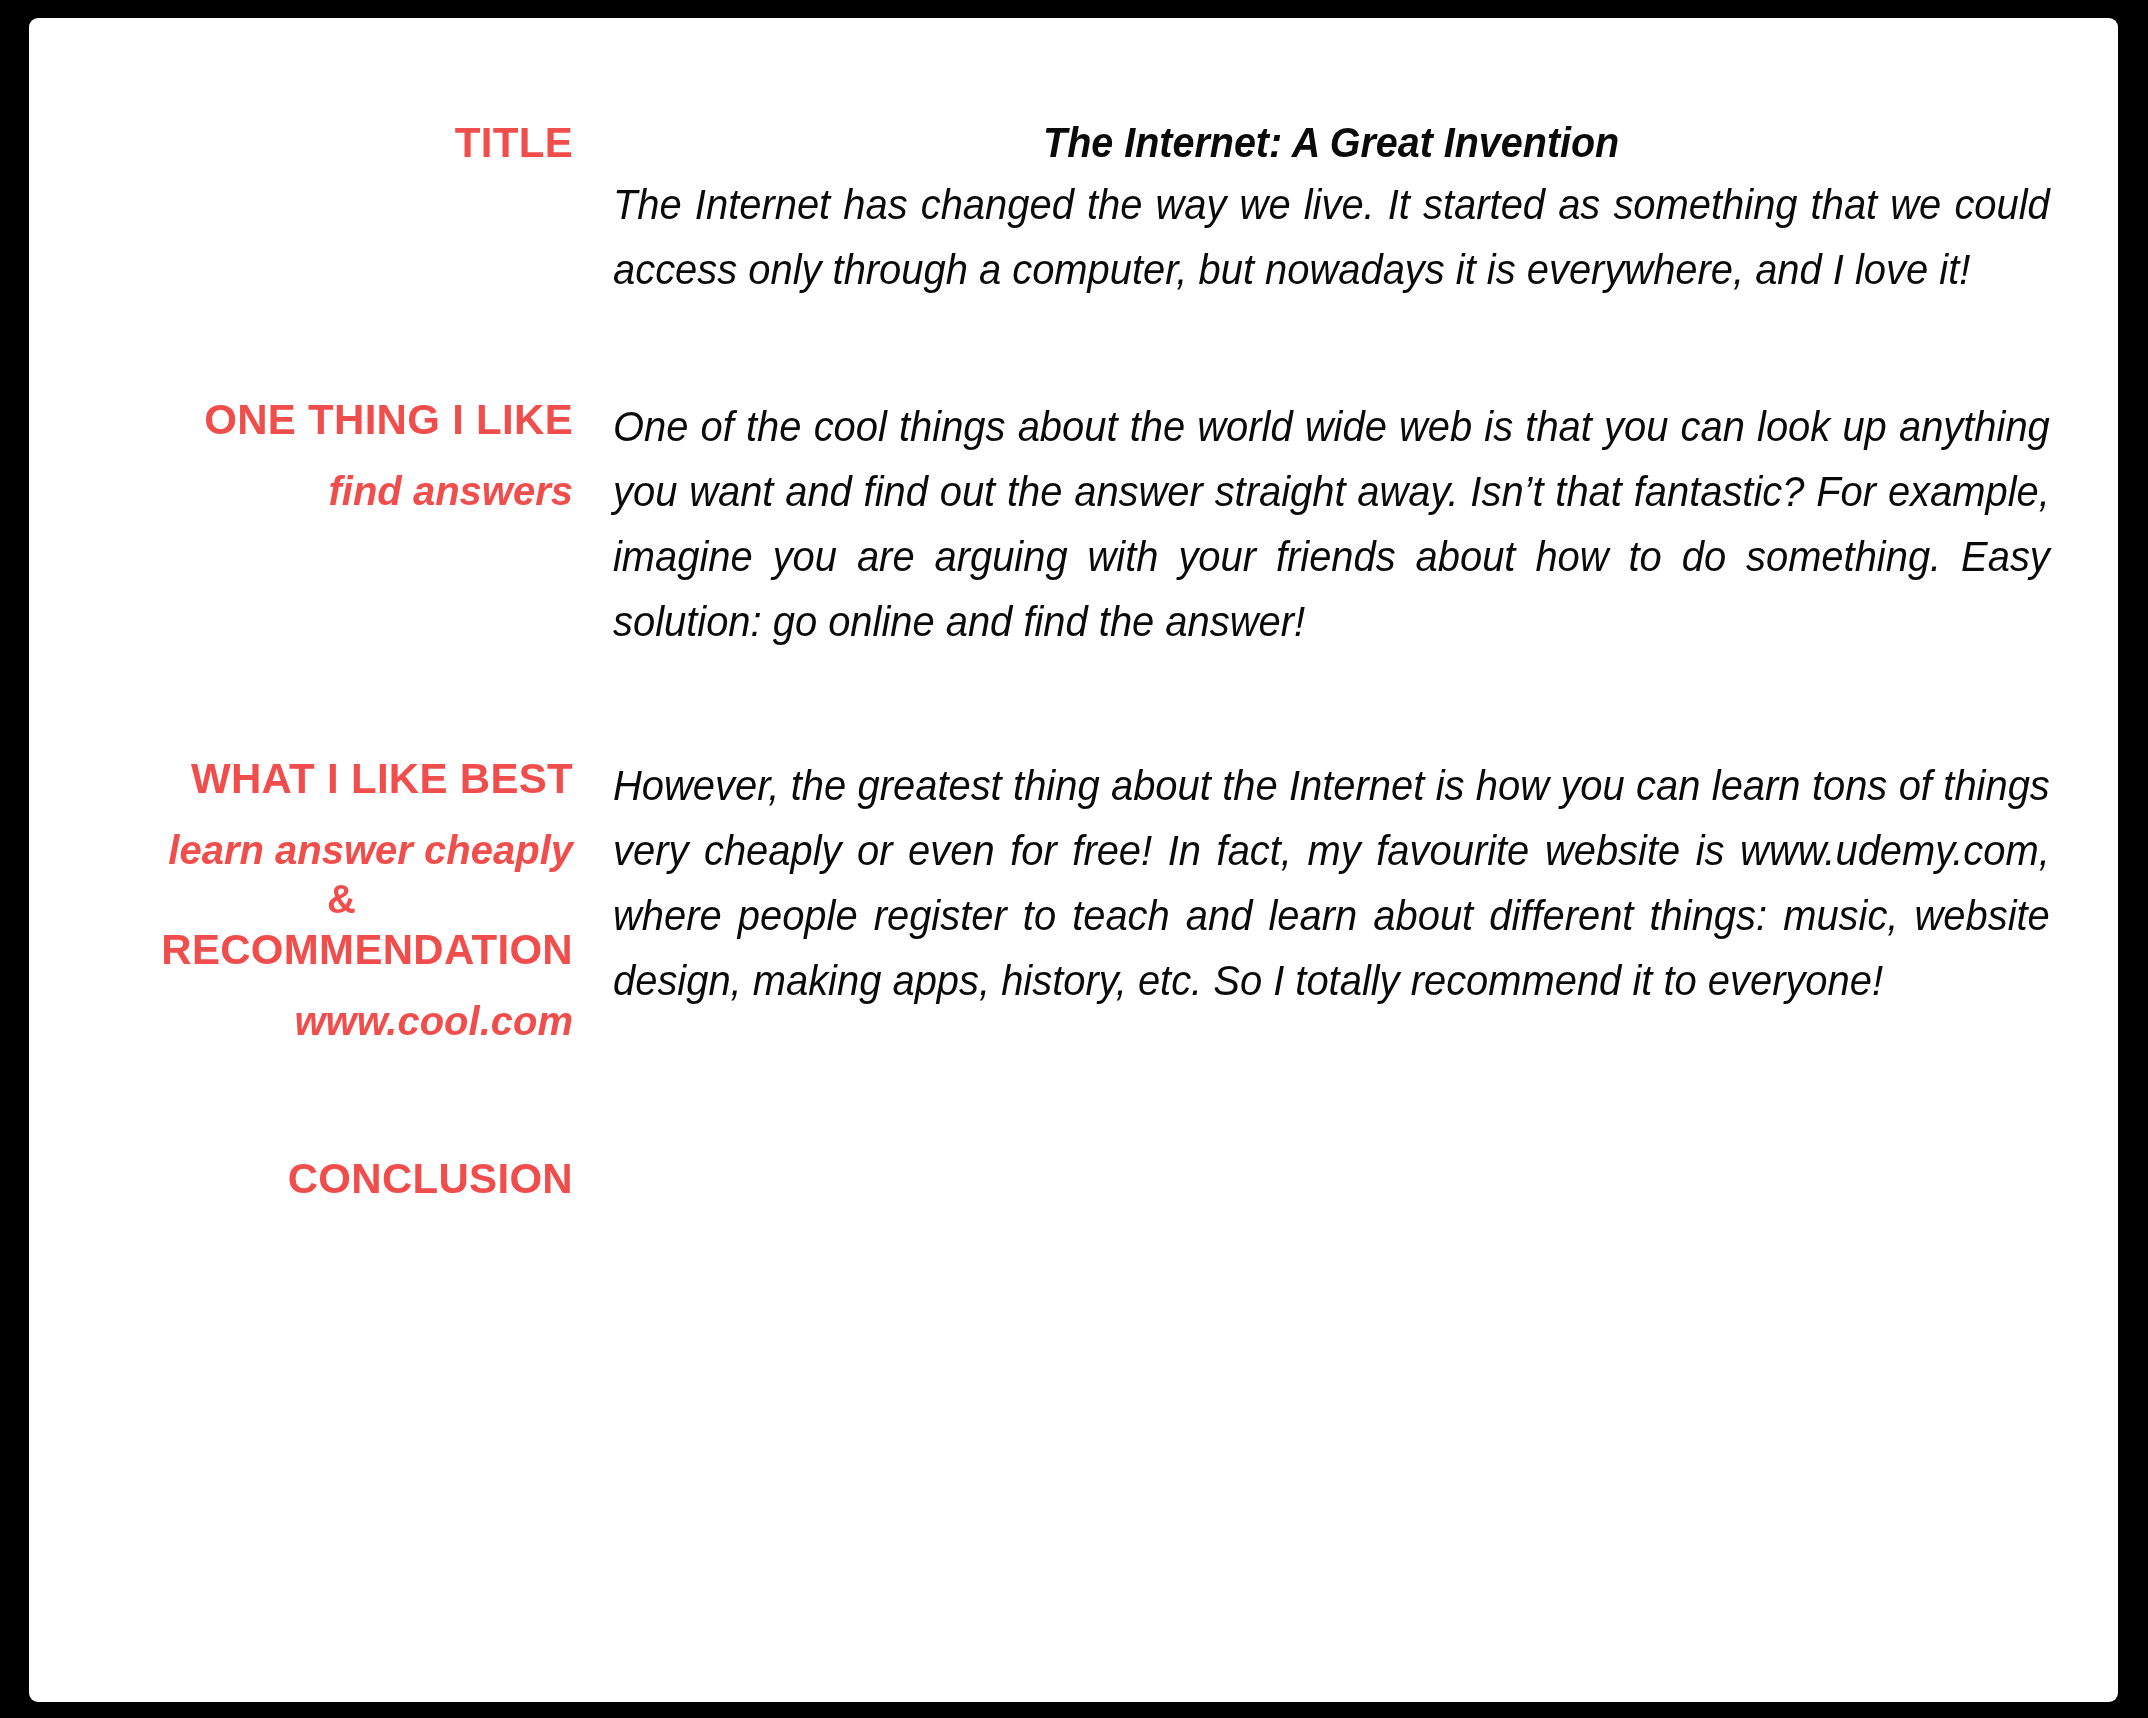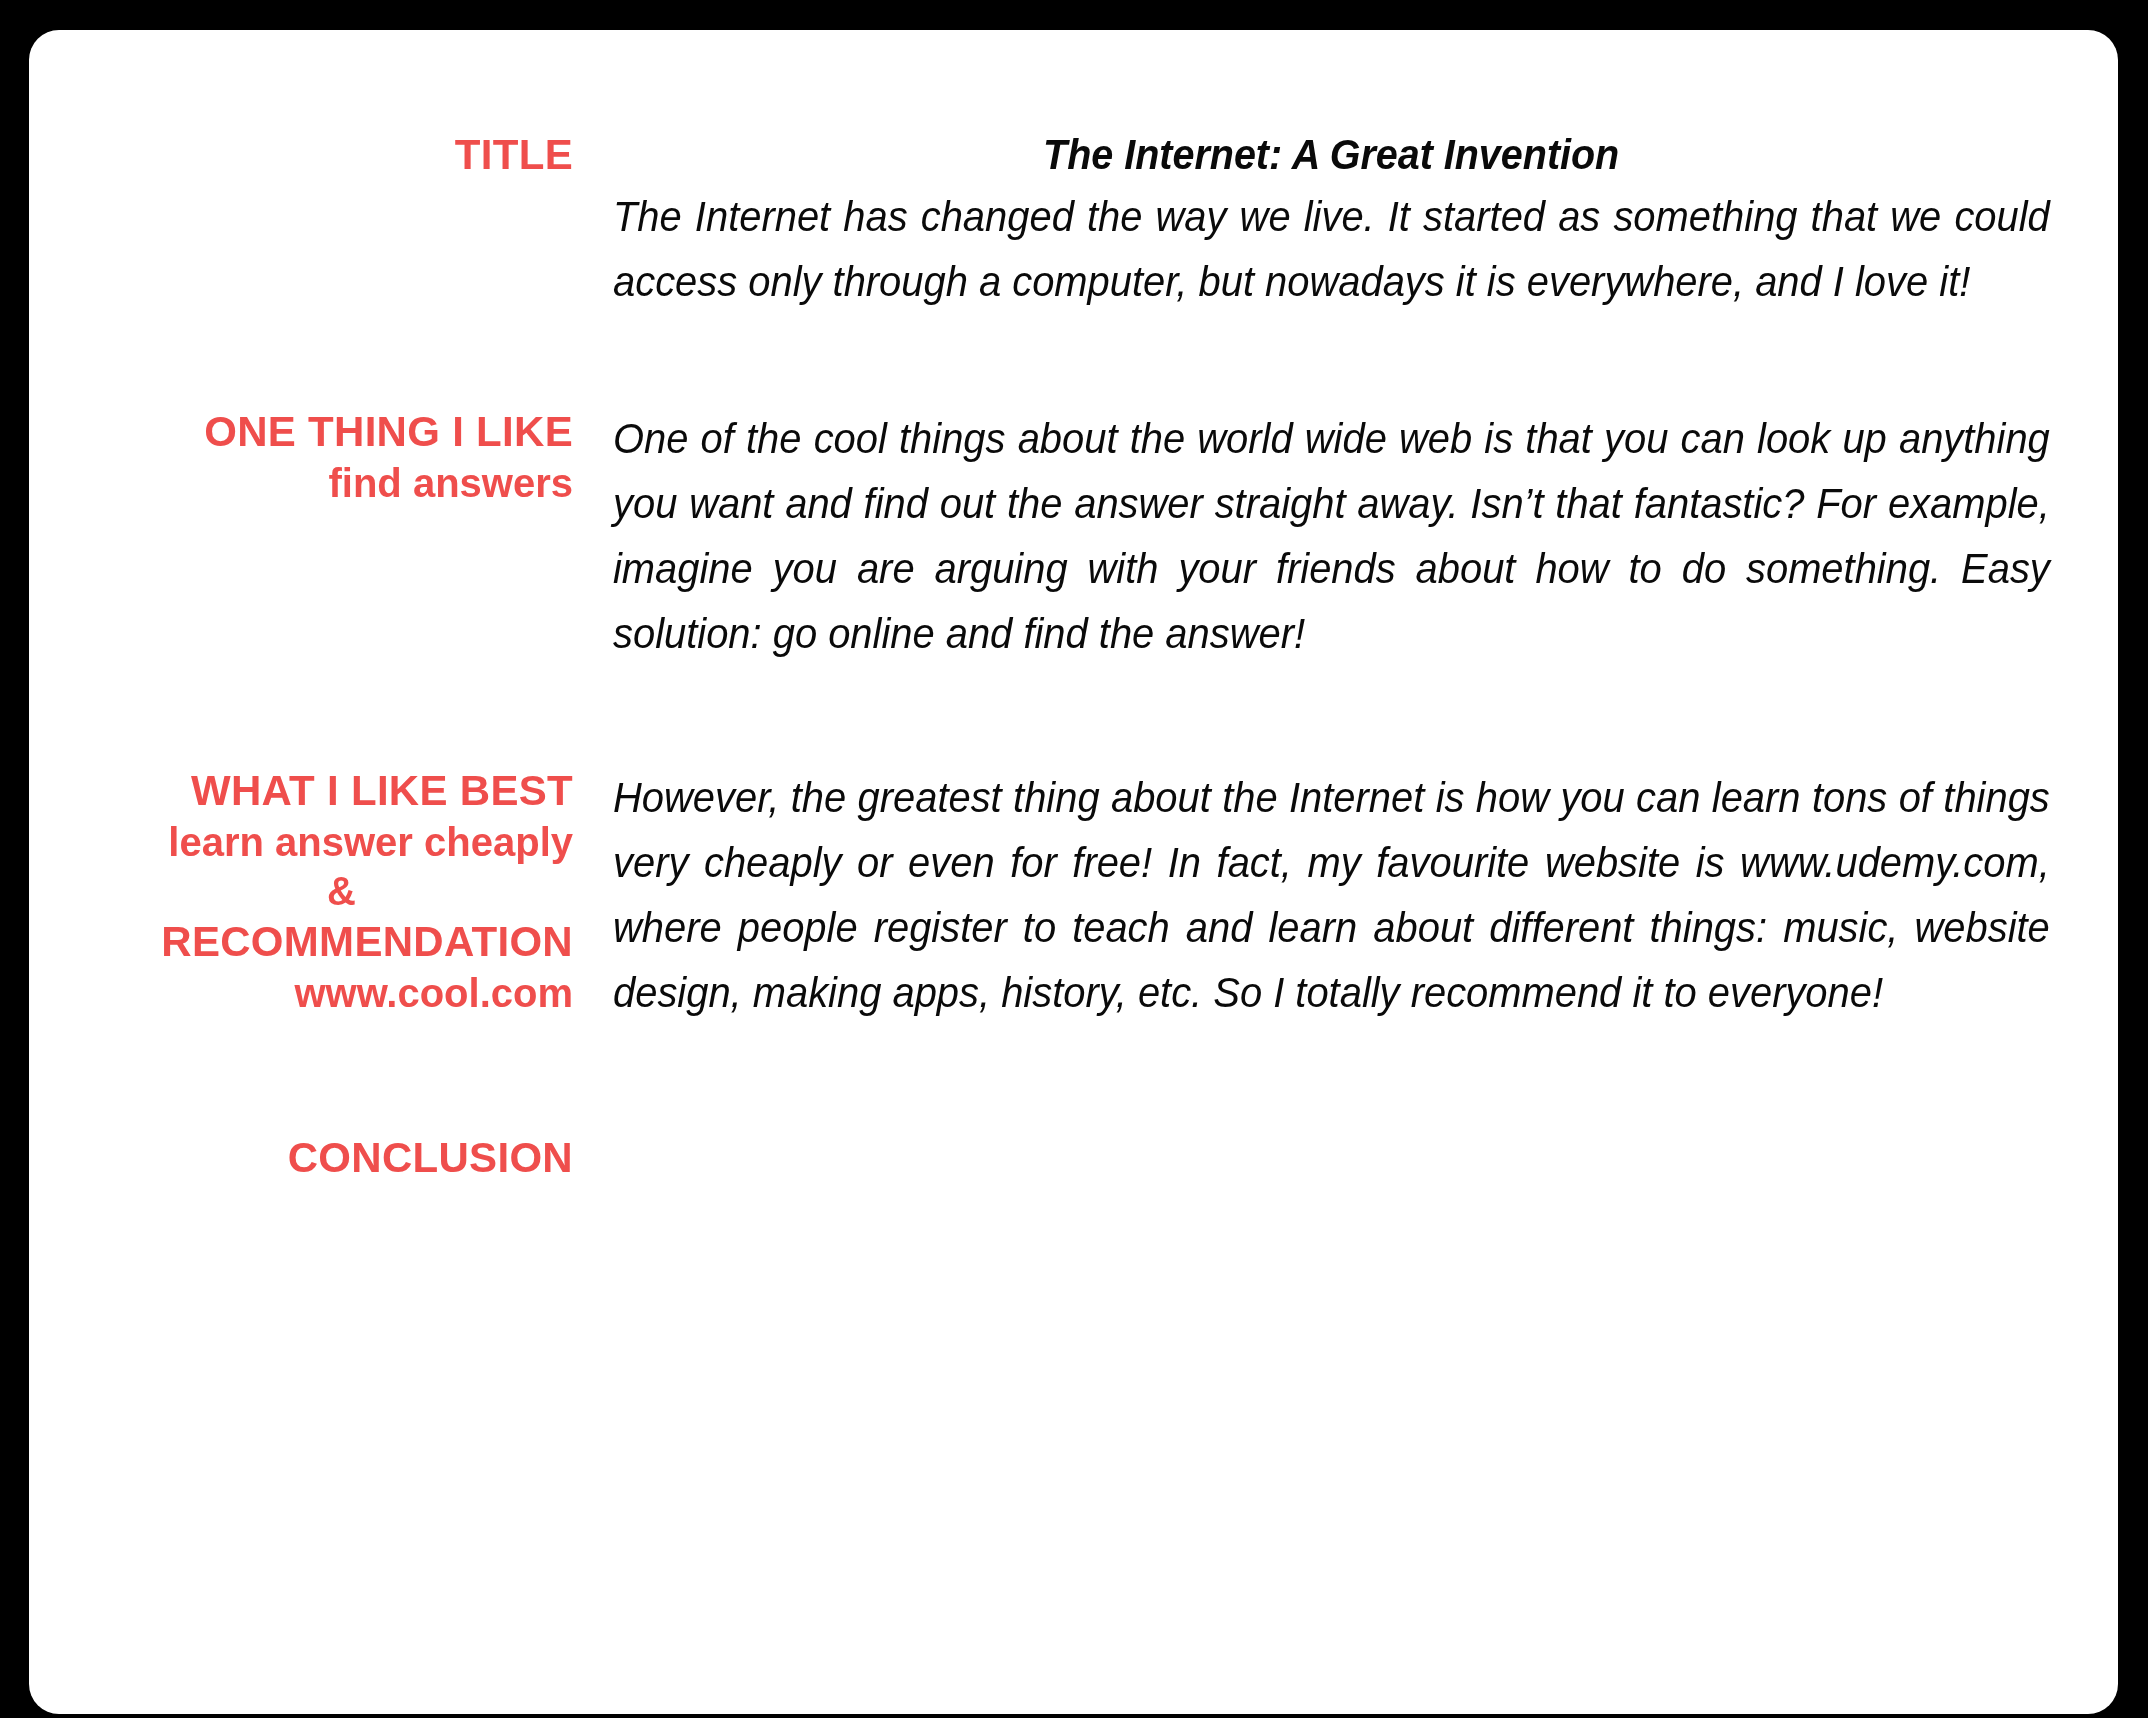--- a/index.html
+++ b/index.html
@@ -18,25 +18,25 @@
     position: relative;
     width: 2148px;
     height: 1718px;
     background: #000000;
     box-sizing: border-box;
   }
 
   .card {
     position: absolute;
     left: 29px;
-    top: 30px;
+    top: 18px;
     width: 2089px;
     height: 1684px;
     background: #ffffff;
-    border-radius: 30px;
+    border-radius: 9px;
     box-sizing: border-box;
     overflow: hidden;
   }
 
   .sheet {
     position: absolute;
     left: 0;
     top: 0;
     width: 100%;
     height: 100%;
@@ -70,24 +70,26 @@
     font-size: 42px;
     line-height: 52px;
     letter-spacing: 0.3px;
     font-family: "Liberation Sans", sans-serif;
     white-space: nowrap;
   }
 
   .label-sub {
     color: #ef4e4c;
     font-weight: bold;
+    font-style: italic;
     font-size: 40px;
     line-height: 50px;
     font-family: "Liberation Sans", sans-serif;
     white-space: nowrap;
+    margin-top: 20px;
   }
 
   .label-amp {
     color: #ef4e4c;
     font-weight: bold;
     font-size: 40px;
     line-height: 49px;
     text-align: center;
     font-family: "Liberation Sans", sans-serif;
   }

